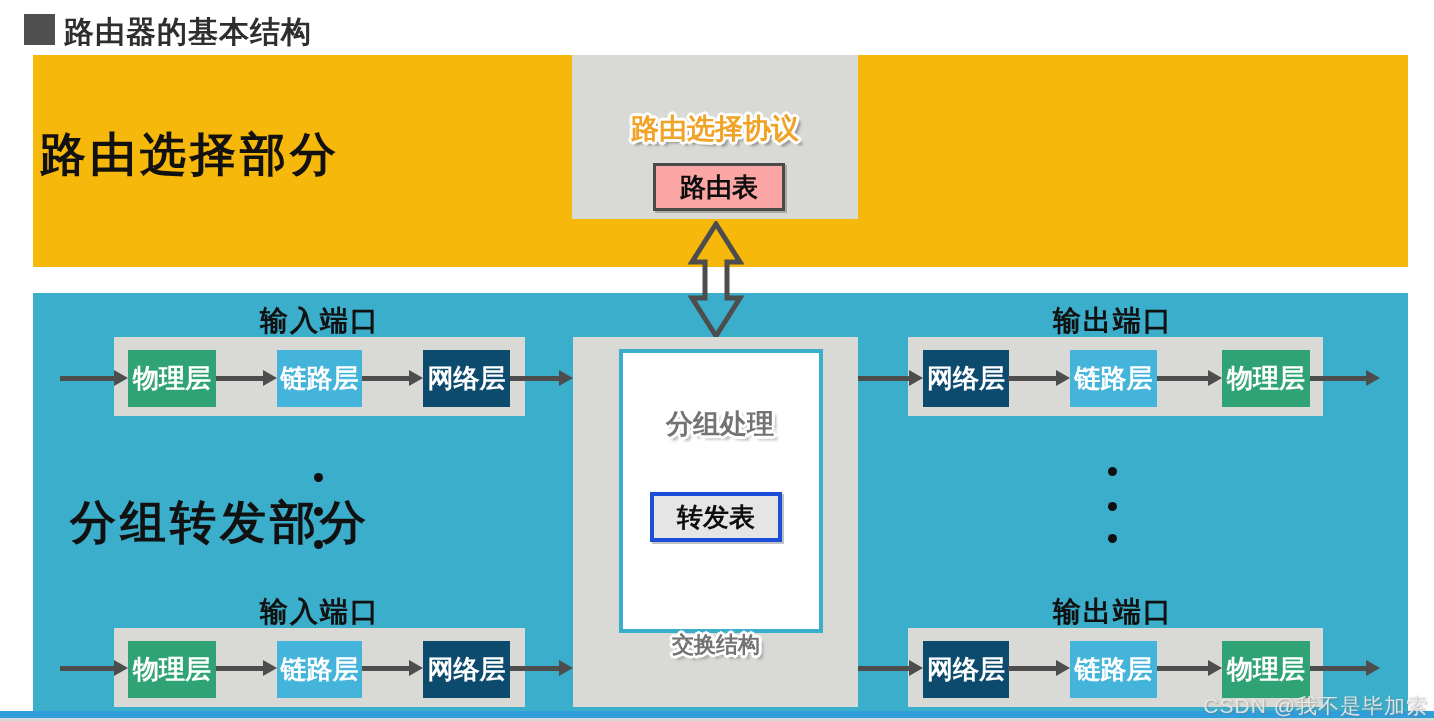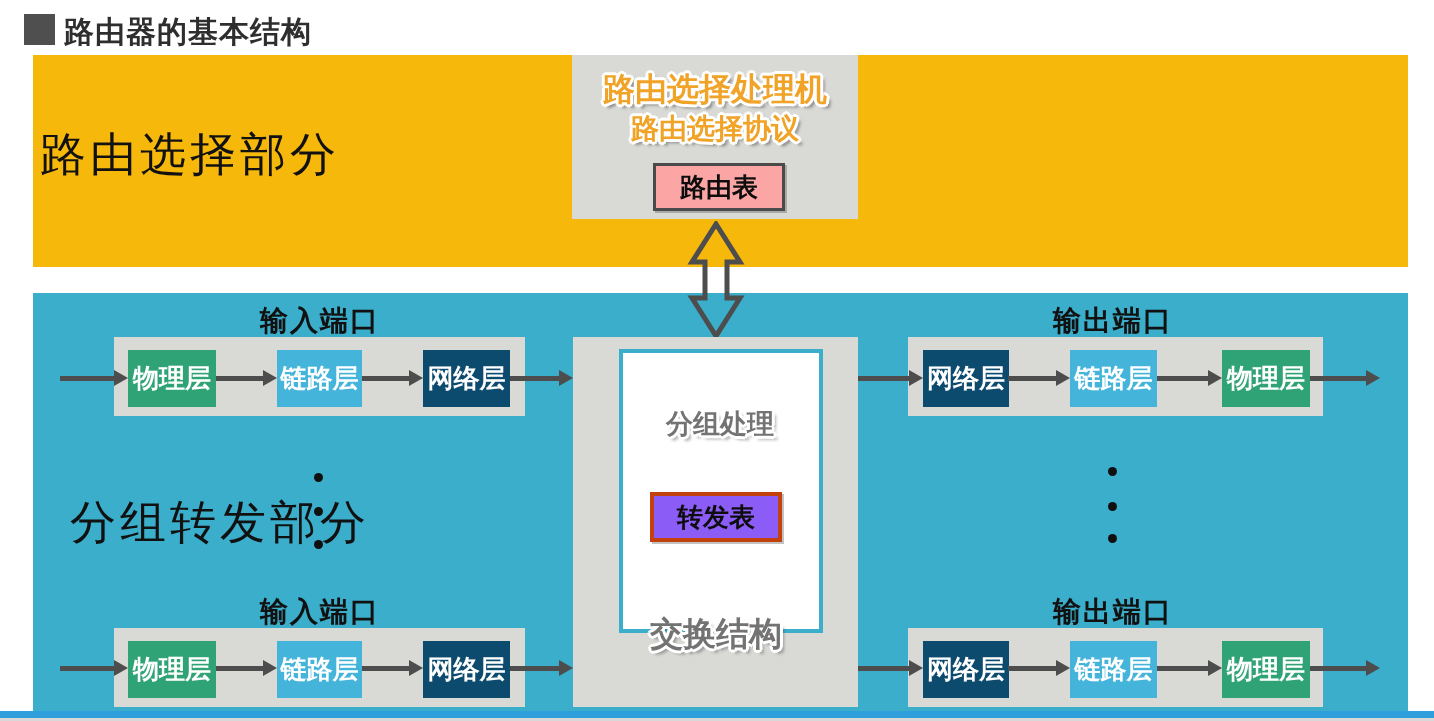--- a/index.html
+++ b/index.html
@@ -6,21 +6,21 @@
   body { background:#ffffff; font-family:"Liberation Sans","DejaVu Sans",sans-serif; }
   .canvas { position:relative; width:1434px; height:721px; background:#ffffff; overflow:hidden; }
 
   
   .title-bullet { position:absolute; left:24px; top:14px; width:31px; height:31px; background:#4F4F4F; }
   .page-title { position:absolute; left:64px; top:12px; font-size:30px; font-weight:bold; color:#2E2E2E; letter-spacing:1px; }
 
   
   .yellow-section { position:absolute; left:33px; top:55px; width:1375px; height:212px; background:#F7B80C; }
   .blue-section   { position:absolute; left:33px; top:293px; width:1375px; height:419px; background:#3AAECB; }
-  .section-label  { position:absolute; font-size:46px; font-weight:normal; color:#111111; letter-spacing:4px; }
+  .section-label  { position:absolute; font-size:46px; font-weight:bold; color:#111111; letter-spacing:4px; }
   .routing-label    { left:40px;  top:124px; }
   .forwarding-label { left:46px;  top:492px;margin-left:24px; }
 
   
   .processor-box { position:absolute; left:572px; top:55px; width:286px; height:164px; background:#D9D9D6; }
   .outline-orange { color:#F0A326;
     text-shadow:-2px -2px 0 #fff,2px -2px 0 #fff,-2px 2px 0 #fff,2px 2px 0 #fff,
                 -3px 0 0 #fff,3px 0 0 #fff,0 -3px 0 #fff,0 3px 0 #fff,
                 4px 4px 3px rgba(70,70,70,0.55); }
   .outline-blue { color:#737373;
@@ -43,23 +43,23 @@
                 font-size:26px; font-weight:bold; color:#ffffff; white-space:nowrap; }
   .green  { background:#2FA376; }
   .lblue  { background:#45B4DA; }
   .orange { background:#0c4a6e; }
 
   
   .switch-outer { position:absolute; left:573px; top:337px; width:285px; height:370px; background:#D9D9D6; }
   .switch-inner { position:absolute; left:619px; top:349px; width:204px; height:284px; background:#ffffff; border:4px solid #3AAECB; }
   .switch-processing { position:absolute; left:720px; top:406px; transform:translateX(-50%); font-size:27px; font-weight:bold; white-space:nowrap; }
   .fwd-table-btn { position:absolute; left:650px; top:492px; width:132px; height:50px;
-    background:#8b5cf6; border:4px solid #c2410c; display:flex; align-items:center; justify-content:center;
+    background:#e5e5e5; border:4px solid #1d4ed8; display:flex; align-items:center; justify-content:center;
     font-size:26px; font-weight:bold; color:#0d0d0d; box-shadow:2px 2px 0 rgba(80,80,80,0.35); }
-  .switch-label { position:absolute; left:716px; top:612px; transform:translateX(-50%); font-size:33px; font-weight:bold; white-space:nowrap; }
+  .switch-label { position:absolute; left:716px; top:630px; transform:translateX(-50%); font-size:22px; font-weight:bold; white-space:nowrap; }
 
   
   .harrow { position:absolute; height:5px; background:#4D4D4D; }
   .harrow::after { content:""; position:absolute; right:-14px; top:-6px; width:0; height:0;
     border-left:14px solid #4D4D4D; border-top:8px solid transparent; border-bottom:8px solid transparent; }
 
   
   .dot { position:absolute; width:9px; height:9px; border-radius:50%; background:#101010; }
 
   
@@ -76,21 +76,20 @@
   <div class="title-bullet"></div>
   <div class="page-title">路由器的基本结构</div>
 
   <div class="yellow-section"></div>
   <div class="section-label routing-label">路由选择部分</div>
 
   <div class="blue-section"></div>
   <div class="section-label forwarding-label">分组转发部分</div>
 
   <div class="processor-box"></div>
-  <div class="proc-title outline-orange">路由选择处理机</div>
   <div class="proc-subtitle outline-orange">路由选择协议</div>
   <div class="routing-table-btn">路由表</div>
 
   <svg class="double-arrow" width="58" height="118" viewBox="0 0 58 118">
     <polygon points="29,3 53,41 40,41 40,77 53,77 29,115 5,77 18,77 18,41 5,41" fill="none" stroke="#4D4D4D" stroke-width="5" stroke-linejoin="miter"></polygon>
   </svg>
 
   <div class="port-label" style="left:320px; top:302px;">输入端口</div>
   <div class="port-panel" style="left:114px; top:337px; width:411px; height:79px;"></div>
   <div class="layer-box green" style="left:128px; top:350px; width:88px; height:57px;">物理层</div>
@@ -141,14 +140,15 @@
 
   <div class="dot" style="left:314px;  top:473px;"></div>
   <div class="dot" style="left:314px;  top:507px;"></div>
   <div class="dot" style="left:314px;  top:540px;"></div>
   <div class="dot" style="left:1108px; top:467px;"></div>
   <div class="dot" style="left:1108px; top:502px;"></div>
   <div class="dot" style="left:1108px; top:534px;"></div>
 
   <div class="bottom-strip"></div>
   <div class="bottom-edge"></div>
+  <div class="watermark">CSDN @我不是毕加索</div>
 
 </div>
 
 </body></html>

